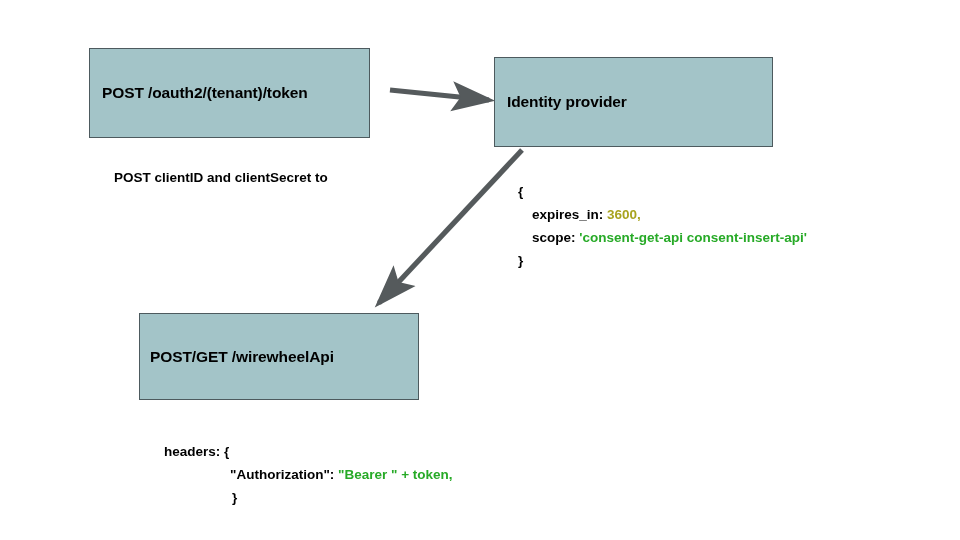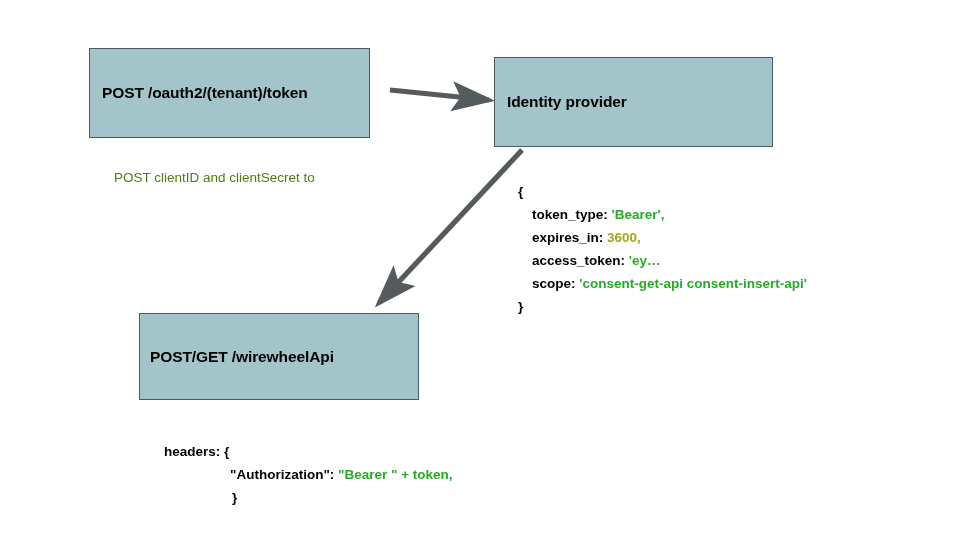--- a/index.html
+++ b/index.html
@@ -60,23 +60,23 @@
 
   .arrow-layer {
     position: absolute;
     inset: 0;
     pointer-events: none;
   }
 
   .annot {
     position: absolute;
     font-size: 13.5px;
-    font-weight: normal;
+    font-weight: bold;
     line-height: 23px;
-    color: #4d7c0f;
+    color: #000000;
     white-space: nowrap;
   }
   #annot-post {
     left: 114px;
     top: 166px;
   }
   #annot-post div { white-space: nowrap; }
 
   .code-block {
     position: absolute;
@@ -127,30 +127,22 @@
     <span class="node-label">Identity provider</span>
   </div>
 
   <div class="annot" id="annot-post">
     <div>POST clientID and clientSecret to</div>
   </div>
 
   <div class="code-block" id="code-response">
     <div>{</div>
     <div class="ind1">
-      <span>token_type:</span>
-      <span class="str-green">'Bearer',</span>
-    </div>
-    <div class="ind1">
       <span>expires_in:</span>
       <span class="num-olive">3600,</span>
-    </div>
-    <div class="ind1">
-      <span>access_token:</span>
-      <span class="str-green">'ey…</span>
     </div>
     <div class="ind1">
       <span>scope:</span>
       <span class="str-green">'consent-get-api consent-insert-api'</span>
     </div>
     <div>}</div>
   </div>
 
   <div class="code-block" id="code-headers">
     <div>headers: {</div>

